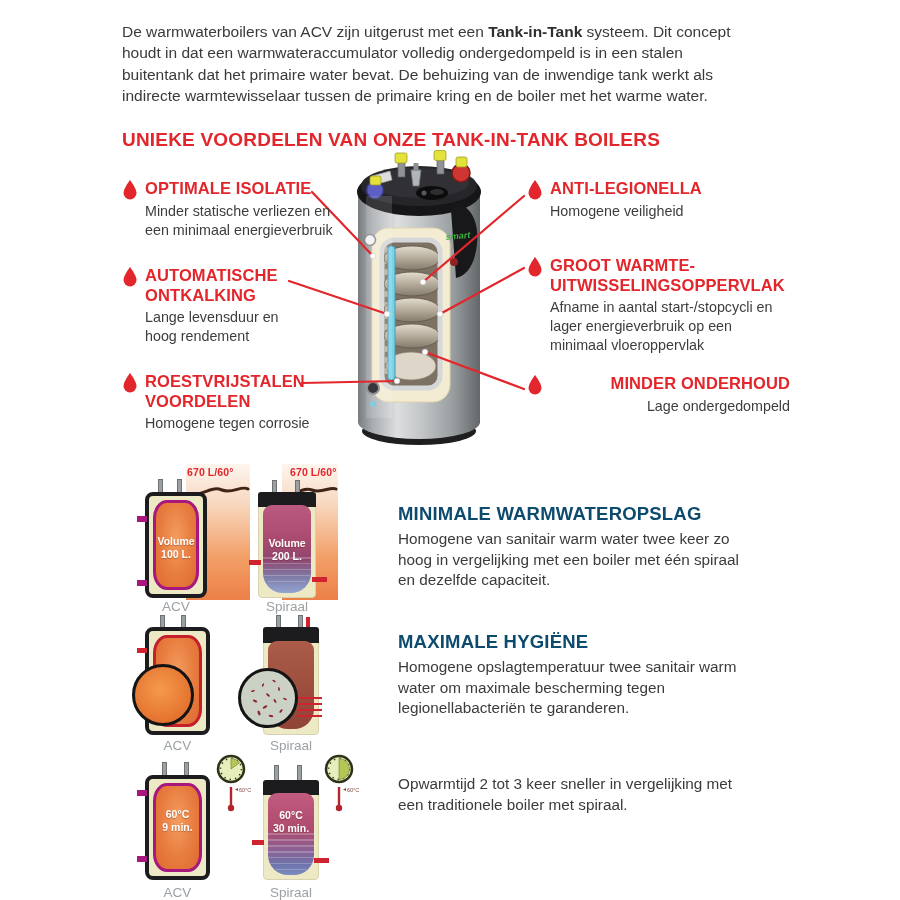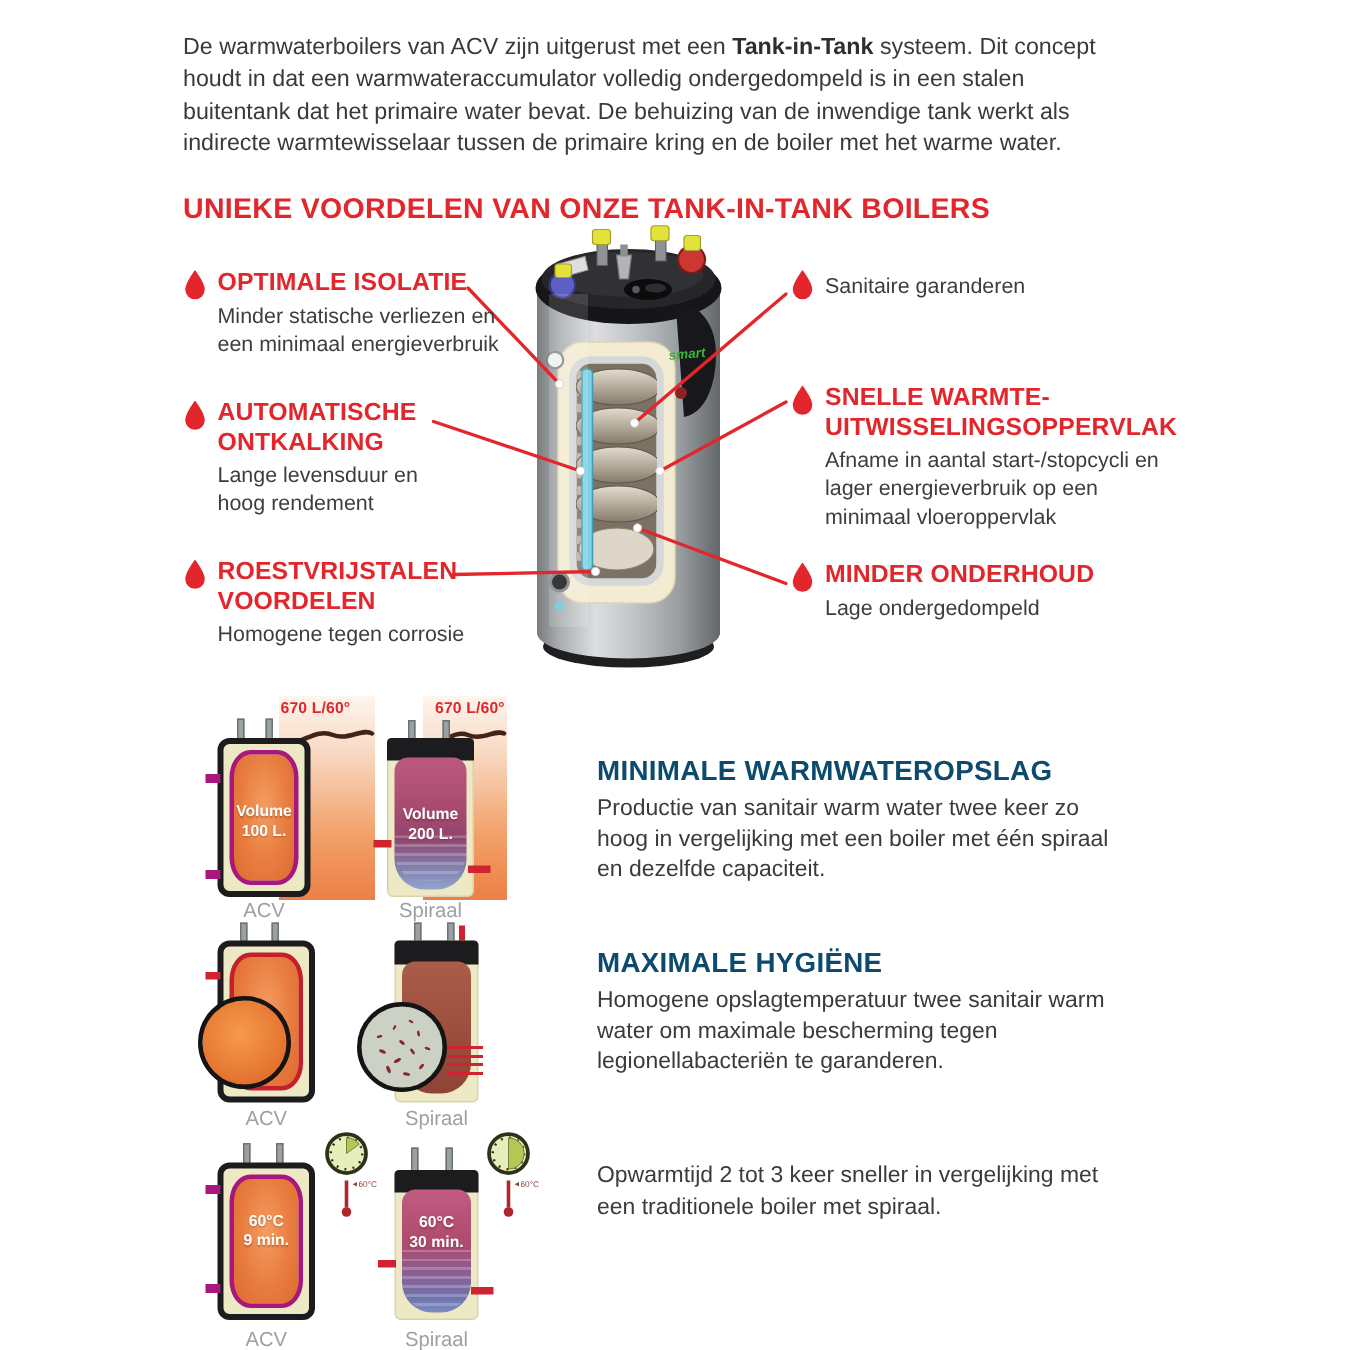--- a/index.html
+++ b/index.html
@@ -171,30 +171,31 @@
         <path d="M8 0 C8 0 1.5 8.5 1.5 13 a6.5 6.5 0 0 0 13 0 C14.5 8.5 8 0 8 0 Z" fill="#e2262b"></path>
       </svg></span>
   <h3>ROESTVRIJSTALEN VOORDELEN</h3>
   <p>Homogene tegen corrosie</p>
 </div>
 
 <div class="callout" style="left:527px;top:179px;width:230px;">
   <span class="drop"><svg width="16" height="20" viewBox="0 0 16 20">
         <path d="M8 0 C8 0 1.5 8.5 1.5 13 a6.5 6.5 0 0 0 13 0 C14.5 8.5 8 0 8 0 Z" fill="#e2262b"></path>
       </svg></span>
-  <p>Sanitaire garanderen</p>
+  <h3>ANTI-LEGIONELLA</h3>
+  <p>Homogene veiligheid</p>
 </div>
 <div class="callout" style="left:527px;top:256px;width:252px;">
   <span class="drop"><svg width="16" height="20" viewBox="0 0 16 20">
         <path d="M8 0 C8 0 1.5 8.5 1.5 13 a6.5 6.5 0 0 0 13 0 C14.5 8.5 8 0 8 0 Z" fill="#e2262b"></path>
       </svg></span>
-  <h3>SNELLE WARMTE-UITWISSELINGSOPPERVLAK</h3>
+  <h3>GROOT WARMTE-UITWISSELINGSOPPERVLAK</h3>
   <p style="width:238px;">Afname in aantal start-/stopcycli en lager energieverbruik op een minimaal vloeroppervlak</p>
 </div>
-<div class="callout" style="left:527px;top:374px;width:240px;">
+<div class="callout" style="left:527px;top:374px;width:240px;text-align:right;">
   <span class="drop"><svg width="16" height="20" viewBox="0 0 16 20">
         <path d="M8 0 C8 0 1.5 8.5 1.5 13 a6.5 6.5 0 0 0 13 0 C14.5 8.5 8 0 8 0 Z" fill="#e2262b"></path>
       </svg></span>
   <h3>MINDER ONDERHOUD</h3>
   <p>Lage ondergedompeld</p>
 </div>
 
 <div class="abs panel" style="left:186px;top:464px;width:64px;height:136px;">
   <svg class="abs" style="left:0;top:16px;" width="64" height="22" viewBox="0 0 64 22">
     <path d="M2,15 C14,18 24,5 36,10 C46,14 56,5 62,9" fill="none" stroke="#402415" stroke-width="3" stroke-linecap="round"></path>
@@ -232,21 +233,21 @@
     <div>200 L.</div>
   </div>
   <div class="stria abs" style="left:0;top:52px;width:100%;height:30px;border-radius:0 0 18px 18px;"></div>
 </div>
 <div class="abs stub-r" style="left:249px;top:560px;width:12px;height:5px;"></div>
 <div class="abs stub-r" style="left:312px;top:577px;width:15px;height:5px;"></div>
 <div class="abs tanklabel" style="left:258px;top:599px;width:58px;">Spiraal</div>
 
 <div class="abs row-text" style="left:398px;top:503px;">
   <h2>MINIMALE WARMWATEROPSLAG</h2>
-  <p>Productie van sanitair warm water twee keer zo hoog in vergelijking met een boiler met één spiraal en dezelfde capaciteit.</p>
+  <p>Homogene van sanitair warm water twee keer zo hoog in vergelijking met een boiler met één spiraal en dezelfde capaciteit.</p>
 </div>
 
 <div class="abs pipe" style="left:160px;top:615px;width:5px;height:15px;"></div>
 <div class="abs pipe" style="left:181px;top:615px;width:5px;height:15px;"></div>
 <div class="abs tankbox" style="left:145px;top:627px;width:65px;height:108px;">
   <div class="tank-acv redline abs" style="left:4px;top:4px;width:49px;height:92px;"></div>
 </div>
 <div class="abs stub-r" style="left:137px;top:648px;width:10px;height:5px;"></div>
 <div class="abs magni" style="left:132px;top:664px;width:62px;height:62px;background:radial-gradient(circle at 45% 40%,#f59a4d,#e4732f 70%,#d8652a);"></div>
 <div class="abs tanklabel" style="left:145px;top:738px;width:65px;">ACV</div>

